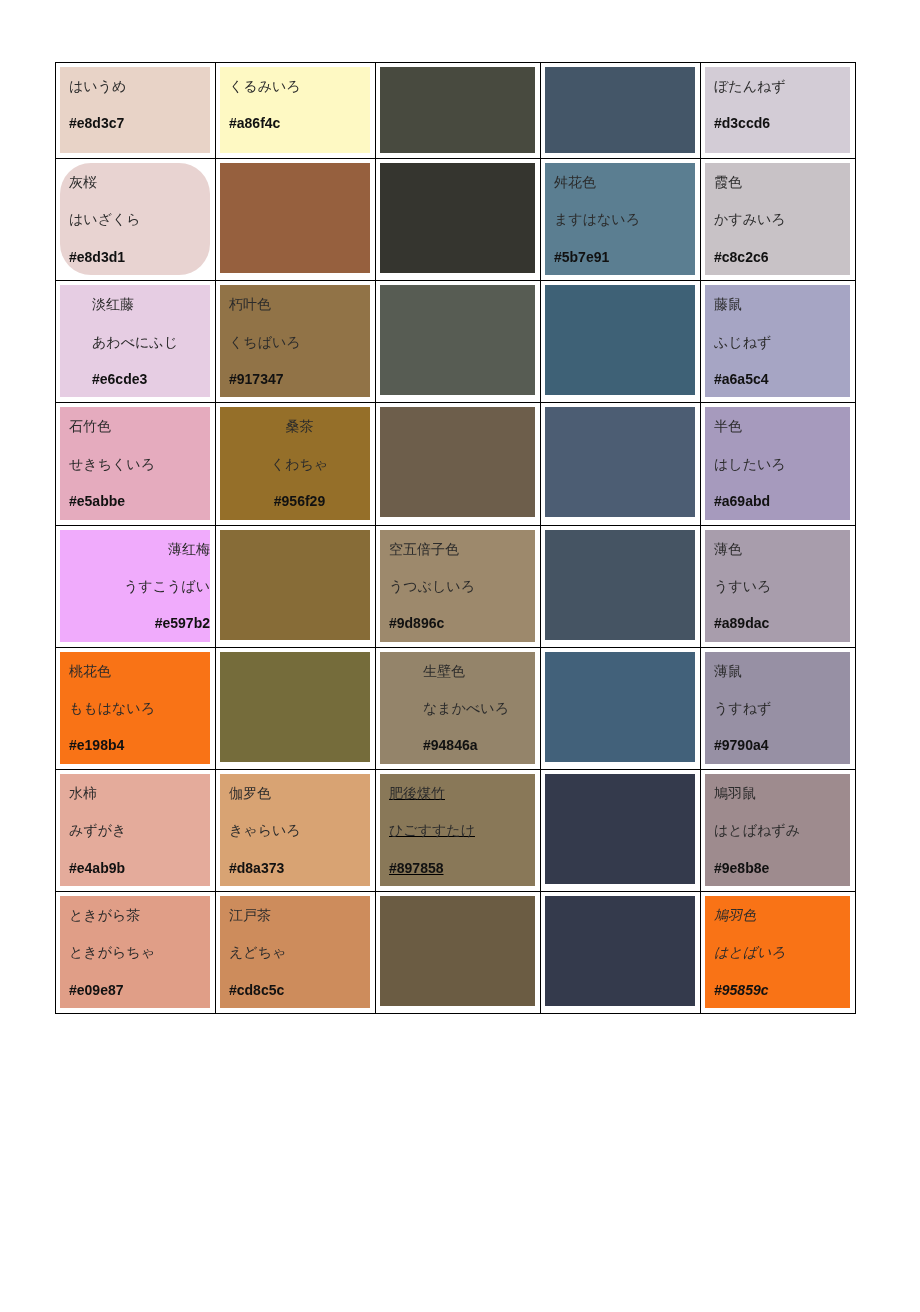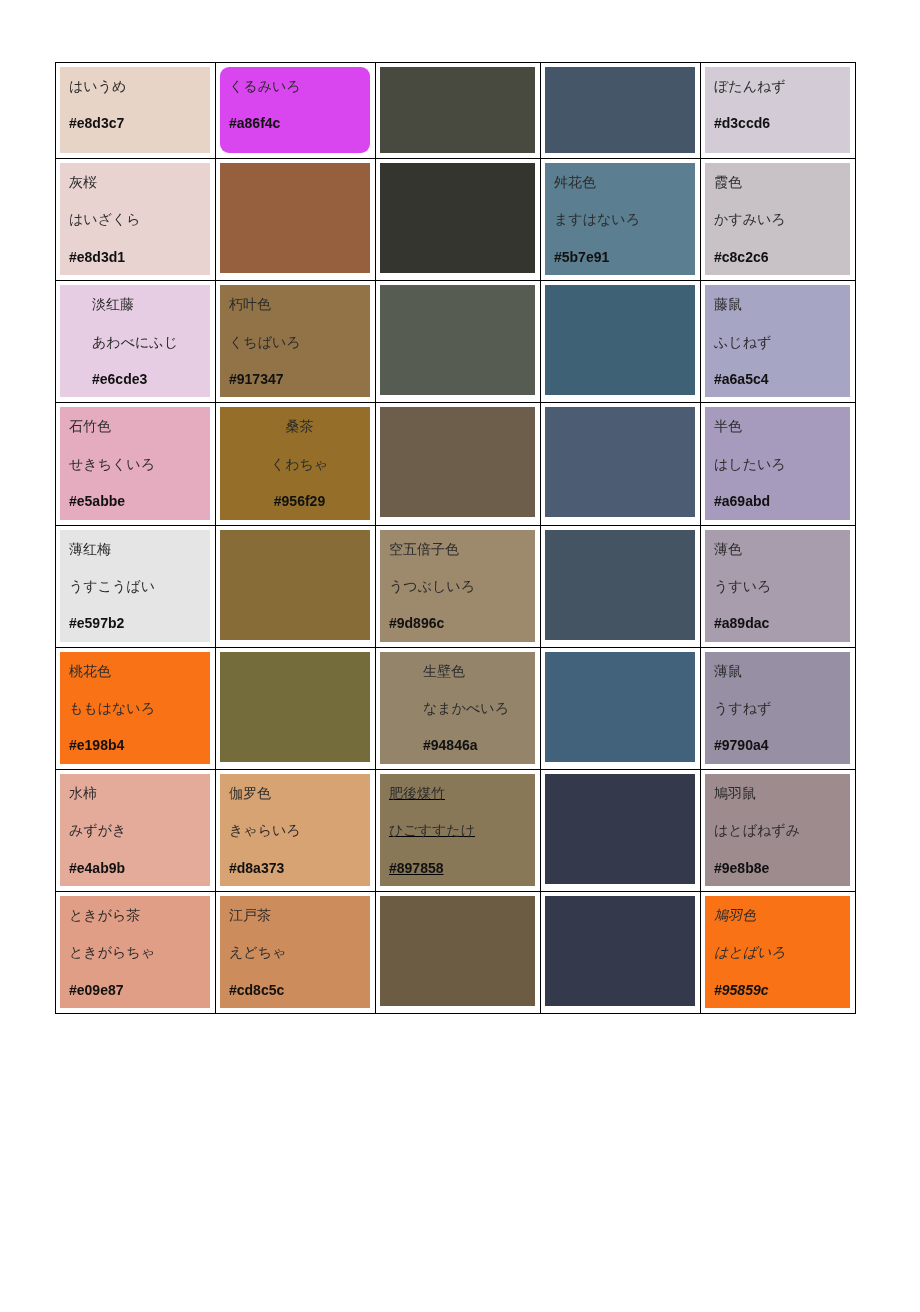--- a/index.html
+++ b/index.html
@@ -100,41 +100,41 @@
     </colgroup>
     <tbody id="palette-body">
         <tr>
           <td>
             <div class="swatch r1" style="background: rgb(232, 211, 199);">
               <div class="kanji">はいうめ</div>
               <div class="hex">#e8d3c7</div>
             </div>
           </td>
           <td>
-            <div class="swatch r1" style="background: #d946ef; border-radius: 9px;">
+            <div class="swatch r1" style="background: #fef9c3;">
               <div class="kanji">くるみいろ</div>
               <div class="hex">#a86f4c</div>
             </div>
           </td>
           <td>
             <div class="swatch r1" style="background: rgb(72, 74, 63);"></div>
           </td>
           <td>
             <div class="swatch r1" style="background: rgb(68, 86, 104);"></div>
           </td>
           <td>
             <div class="swatch r1" style="background: rgb(211, 204, 214);">
               <div class="kanji">ぼたんねず</div>
               <div class="hex">#d3ccd6</div>
             </div>
           </td>
         </tr>
         <tr>
           <td>
-            <div class="swatch r2" style="background: rgb(232, 211, 209);">
+            <div class="swatch r2" style="background: rgb(232, 211, 209); border-radius: 31px;">
               <div class="kanji">灰桜</div>
               <div class="kana">はいざくら</div>
               <div class="hex">#e8d3d1</div>
             </div>
           </td>
           <td>
             <div class="swatch r2" style="background: rgb(150, 96, 62);"></div>
           </td>
           <td>
             <div class="swatch r2" style="background: rgb(53, 53, 47);"></div>
@@ -207,21 +207,21 @@
           <td>
             <div class="swatch r2" style="background: rgb(166, 154, 189);">
               <div class="kanji">半色</div>
               <div class="kana">はしたいろ</div>
               <div class="hex">#a69abd</div>
             </div>
           </td>
         </tr>
         <tr>
           <td>
-            <div class="swatch r2" style="background: #e5e5e5;">
+            <div class="swatch r2" style="background: #f0abfc; text-align: right;">
               <div class="kanji">薄红梅</div>
               <div class="kana">うすこうばい</div>
               <div class="hex">#e597b2</div>
             </div>
           </td>
           <td>
             <div class="swatch r2" style="background: rgb(135, 108, 55);"></div>
           </td>
           <td>
             <div class="swatch r2" style="background: rgb(157, 137, 108);">

